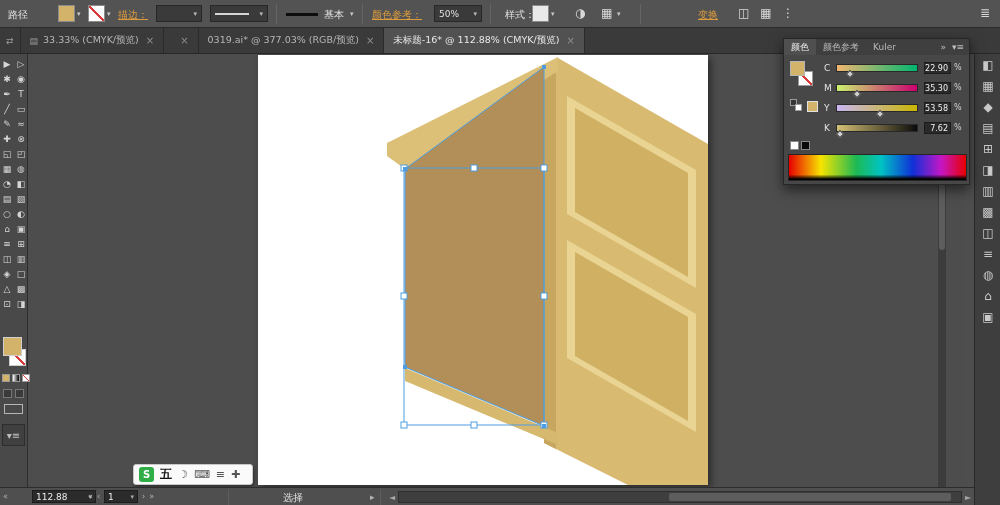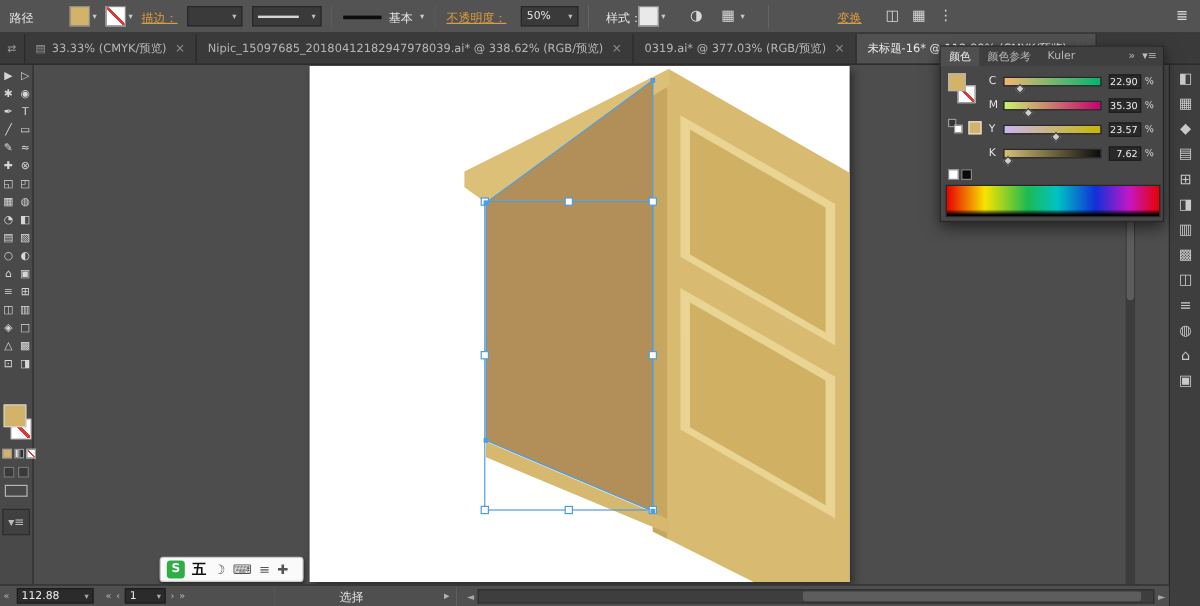--- a/index.html
+++ b/index.html
@@ -90,21 +90,21 @@
                linear-gradient(90deg,#e80000,#f7e400 18%,#1db954 38%,#00c3c3 52%,#1030d8 70%,#c516c5 86%,#e80000)}
 
   
   .dock{position:absolute;left:974px;top:28px;width:26px;height:477px;background:#3e3e3e;border-left:1px solid #292929;z-index:15}
   .dockexp{position:absolute;left:0;top:4px;width:26px;text-align:center;color:#bdbdbd;font-size:9px}
   .dockic{position:absolute;left:0;width:26px;text-align:center;color:#c9c9c9;font-size:12px}
 
   
   .sbar{position:absolute;left:0;top:487px;width:974px;height:18px;background:#4f4f4f;border-top:1px solid #2c2c2c;z-index:25}
   .sb-exp{position:absolute;left:3px;top:4px;font-size:8px;color:#b0b0b0}
-  .zoombox{position:absolute;left:14px;top:2px;width:64px;height:13px;background:#2b2b2b;border:1px solid #1d1d1d;
+  .zoombox{position:absolute;left:32px;top:2px;width:64px;height:13px;background:#2b2b2b;border:1px solid #1d1d1d;
            color:#ececec;font-size:9px;line-height:12px;padding:0 3px;display:flex;align-items:center}
   .zoombox .car{margin-left:auto;font-size:7px;color:#aaa}
   .navg{position:absolute;left:88px;top:2px;height:13px;display:flex;align-items:center;gap:4px;font-size:8px;color:#b5b5b5}
   .abnum{width:34px;height:13px;background:#2b2b2b;border:1px solid #1d1d1d;color:#ececec;font-size:9px;
          display:flex;align-items:center;padding:0 3px}
   .abnum .car{margin-left:auto;font-size:7px;color:#aaa}
   .sb-div{position:absolute;top:1px;width:1px;height:16px;background:#3a3a3a;border-right:1px solid #5e5e5e}
   .sb-status{position:absolute;left:283px;top:3px;font-size:10px;color:#e0e0e0}
   .sb-flyout{position:absolute;left:370px;top:4px;font-size:9px;color:#b5b5b5}
   .hscroll{position:absolute;left:386px;top:2px;width:588px;height:14px;display:flex;align-items:center}
@@ -134,21 +134,21 @@
       <i class="wline"></i>
       <span class="car">▾</span>
     </div>
 
     <div class="vdiv" style="left:276px"></div>
     <span class="bline" style="left:286px"></span>
     <span class="txt" style="left:324px">基本</span>
     <span class="mini-ar" style="left:350px">▾</span>
     <div class="vdiv" style="left:362px"></div>
 
-    <span class="txt cblink" style="left:372px">不透明度：</span>
+    <span class="txt cblink" style="left:372px">颜色参考：</span>
     <div class="combo" style="left:434px;width:48px">
       <span>50%</span>
       <span class="car">▾</span>
     </div>
 
     <div class="vdiv" style="left:490px"></div>
     <span class="txt" style="left:505px">样式：</span>
     <div class="sw" style="left:532px;background:#e9e9e9"></div>
     <span class="mini-ar" style="left:551px">▾</span>
 
@@ -167,21 +167,20 @@
   </div>
 
   <div class="tabbar" id="tabs-host">
     <span class="tabscroll">⇄</span>
   <div class="tab">
         <span class="docic">▤</span>
         <span>33.33% (CMYK/预览)</span>
         <span class="cls">×</span>
       </div>
       <div class="tab">
-        <span>Nipic_15097685_20180412182947978039.ai* @ 338.62% (RGB/预览)</span>
         <span class="cls">×</span>
       </div>
       <div class="tab">
         <span>0319.ai* @ 377.03% (RGB/预览)</span>
         <span class="cls">×</span>
       </div>
       <div class="tab active">
         <span>未标题-16* @ 112.88% (CMYK/预览)</span>
         <span class="cls">×</span>
       </div>
@@ -323,21 +322,21 @@
           <span class="cplabel">M</span>
           <div class="cptrack t1"></div>
           <div class="cpthumb" style="left: 69.6804px;"></div>
           <div class="cpval">35.30</div>
           <span class="cppct">%</span>
         </div>
         <div class="cprow" style="top: 46px;">
           <span class="cplabel">Y</span>
           <div class="cptrack t2"></div>
           <div class="cpthumb" style="left: 92.9356px;"></div>
-          <div class="cpval">23.57</div>
+          <div class="cpval">53.58</div>
           <span class="cppct">%</span>
         </div>
         <div class="cprow" style="top: 66px;">
           <span class="cplabel">K</span>
           <div class="cptrack t3"></div>
           <div class="cpthumb" style="left: 52.7802px;"></div>
           <div class="cpval">7.62</div>
           <span class="cppct">%</span>
         </div>
       </div>

